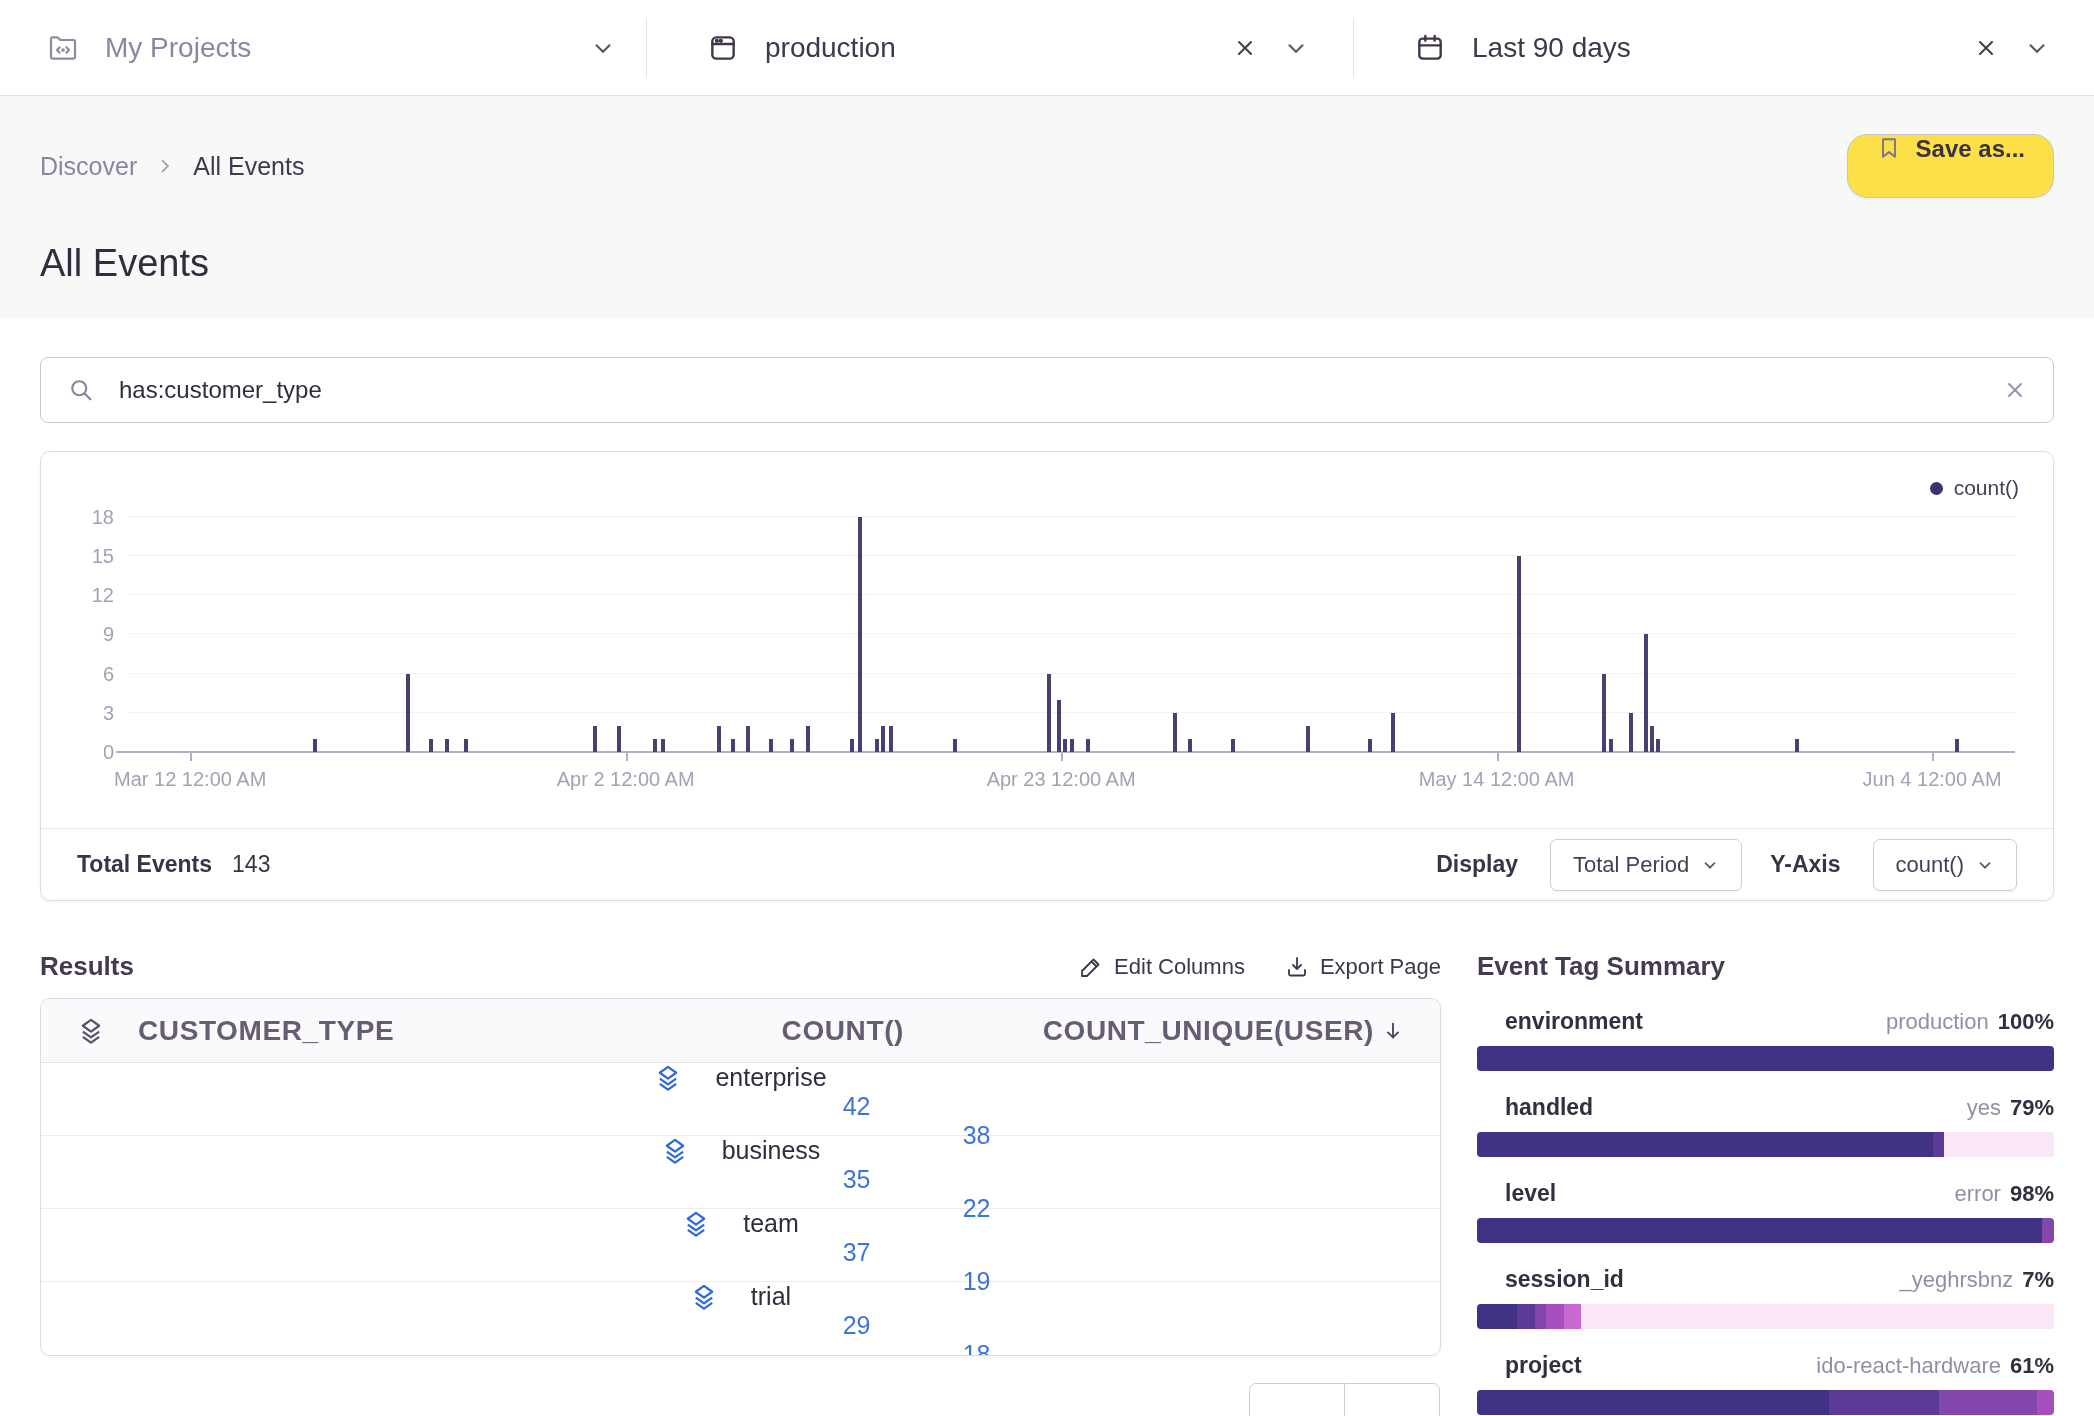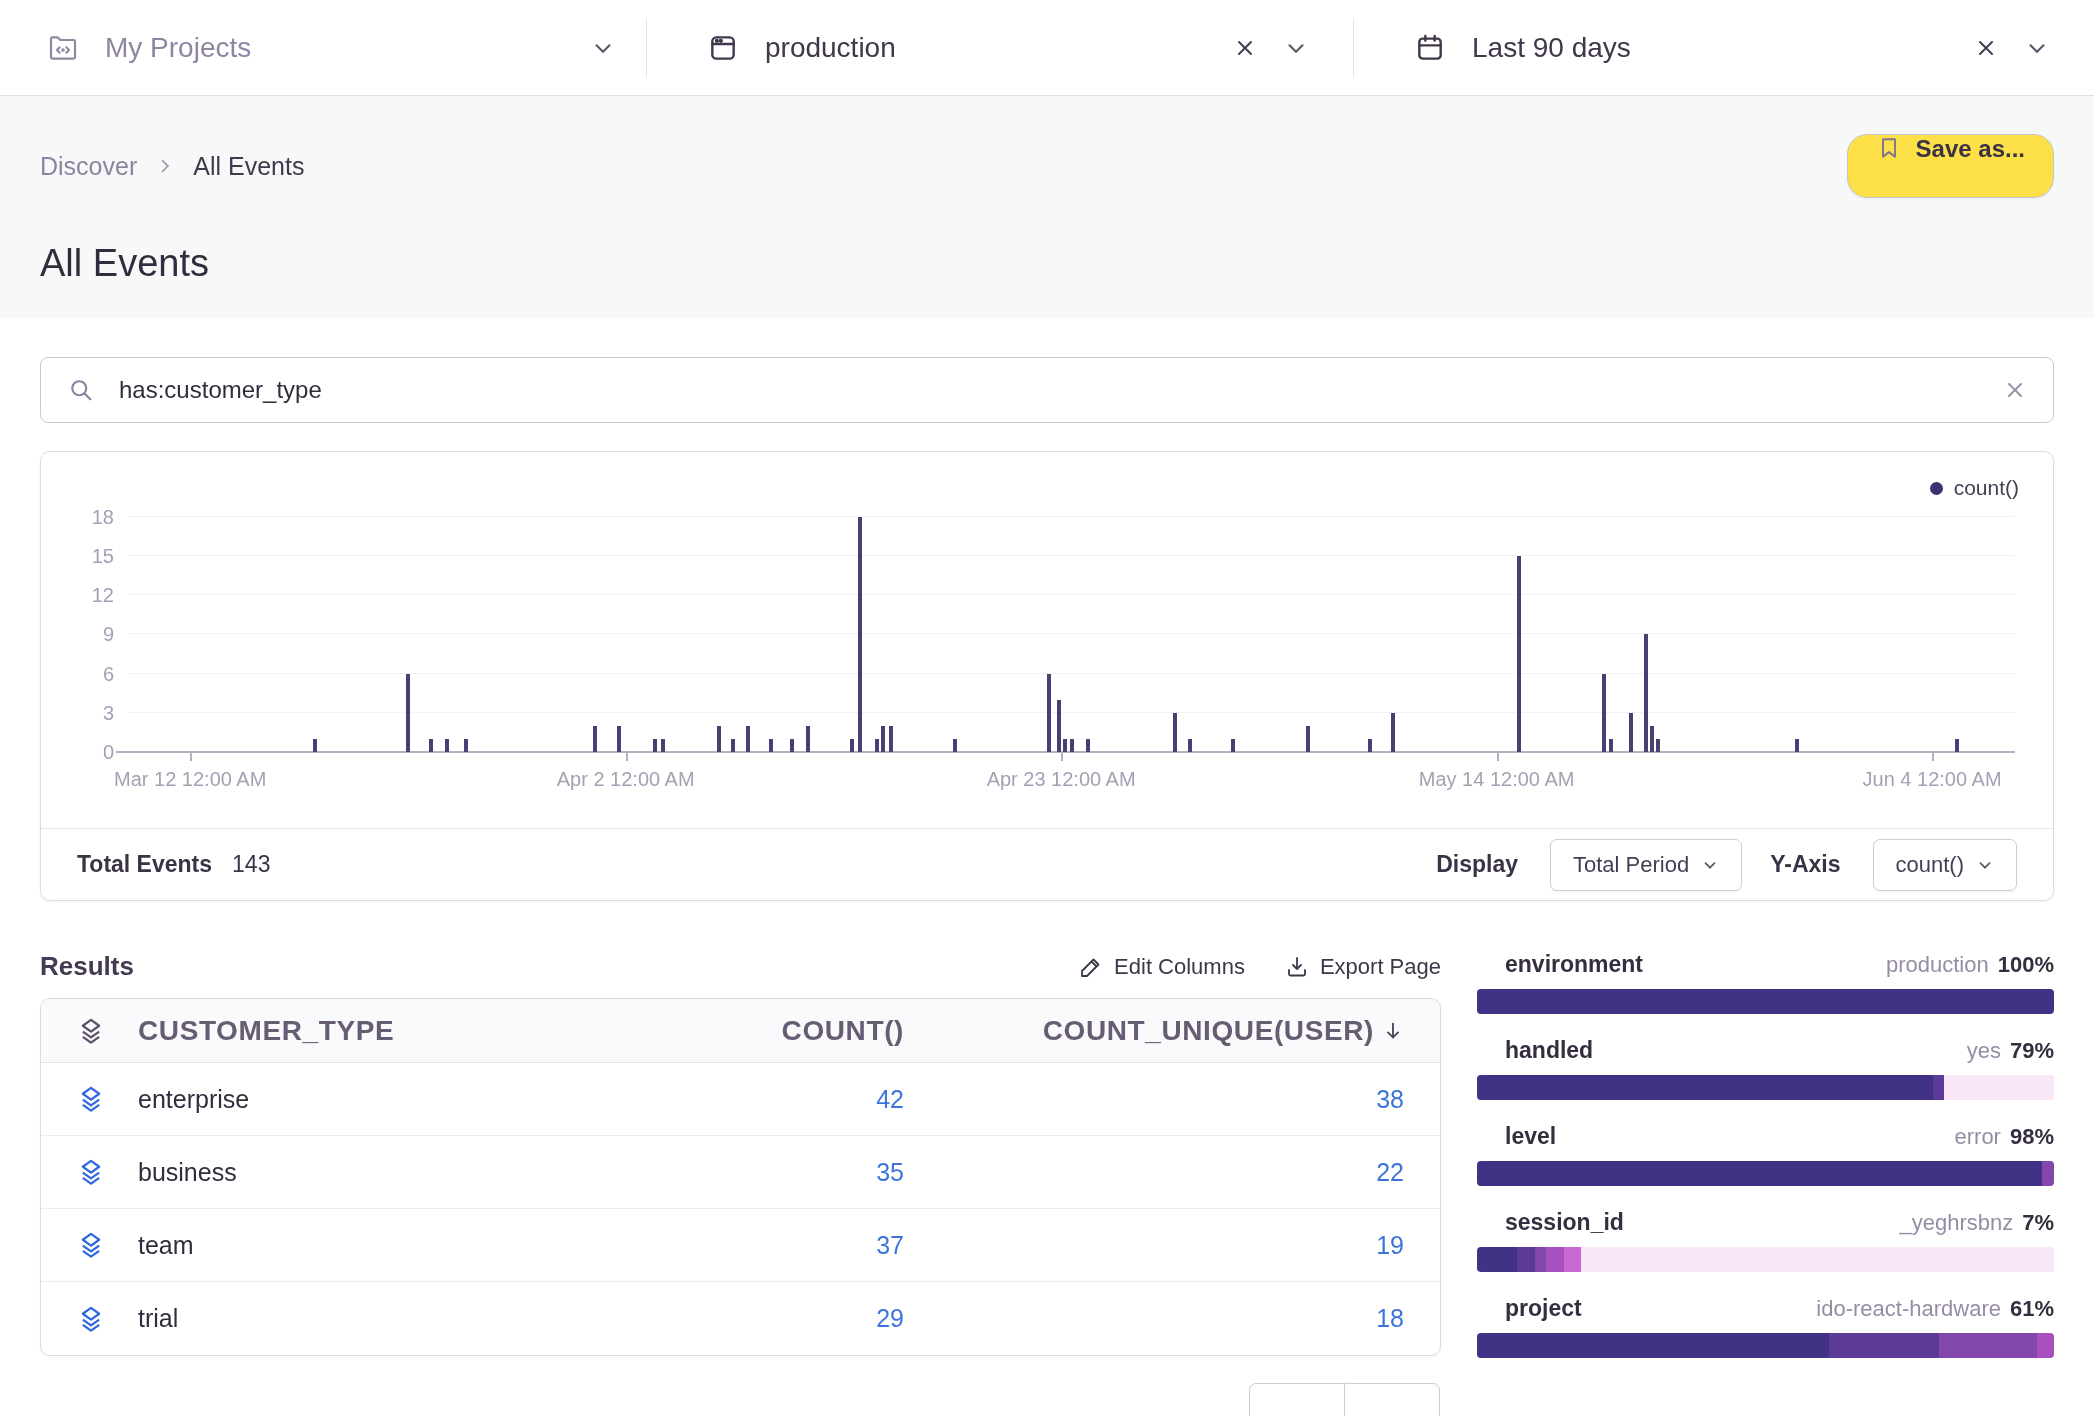--- a/index.html
+++ b/index.html
@@ -72,21 +72,21 @@
                 color:#3f3749; cursor:pointer; font-family:inherit; }
 
   .table { border:1px solid #ddd8e3; border-radius:10px; background:#fff; overflow:hidden;
            box-shadow:0 1px 3px rgba(50,40,70,0.04); }
   .t-row { display:flex; align-items:center; padding:0 36px; }
   .t-head { height:64px; background:#faf9fb; border-bottom:1px solid #e6e2ea; }
   .t-col-name { flex:1; display:flex; align-items:center; gap:33px; }
   .t-col-count { width:260px; text-align:right; }
   .t-col-unique { width:500px; text-align:right; display:flex; justify-content:flex-end; align-items:center; gap:8px; }
   .t-head .hdr { font-size:28px; font-weight:bold; letter-spacing:0.6px; color:#665d73; }
-  .t-data { height:73px; border-bottom:1px solid #edeaf1; }
+  .t-data { height:73px; border-bottom:1px solid #edeaf1;flex-direction:column; }
   .t-data:last-child { border-bottom:none; }
   .cell-name { font-size:25px; color:#332c3d; }
   .cell-link { font-size:25px; color:#3d74db; cursor:pointer; }
   .pagination { display:flex; justify-content:flex-end; margin-top:27px; padding-right:1px; }
   .pg-btn { width:96px; height:44px; background:#fff; border:1px solid #cfc9d8; cursor:pointer; }
   .pg-prev { border-radius:7px 0 0 7px; }
   .pg-next { border-radius:0 7px 7px 0; margin-left:-1px; }
 
   .tag-col { margin-left:36px; flex:1; }
   .tag-title { font-size:26px; font-weight:bold; color:#443b52; margin-bottom:26px; }
@@ -436,20 +436,21 @@
           </div>
         </div>
 
         <div class="pagination">
           <button class="pg-btn pg-prev"></button>
           <button class="pg-btn pg-next"></button>
         </div>
       </div>
 
       <aside class="tag-col">
+        <h2 class="tag-title">Event Tag Summary</h2>
 
         <div class="tag-group">
           <div class="tag-label-row">
             <span class="tag-name">environment</span>
             <span class="tag-value-wrap"><span>production</span><span class="tag-pct">100%</span></span>
           </div>
           <div class="tag-bar">
               <span class="tag-seg" style="width: 100%; background: rgb(66, 50, 134);"></span>
             </div>
         </div>

